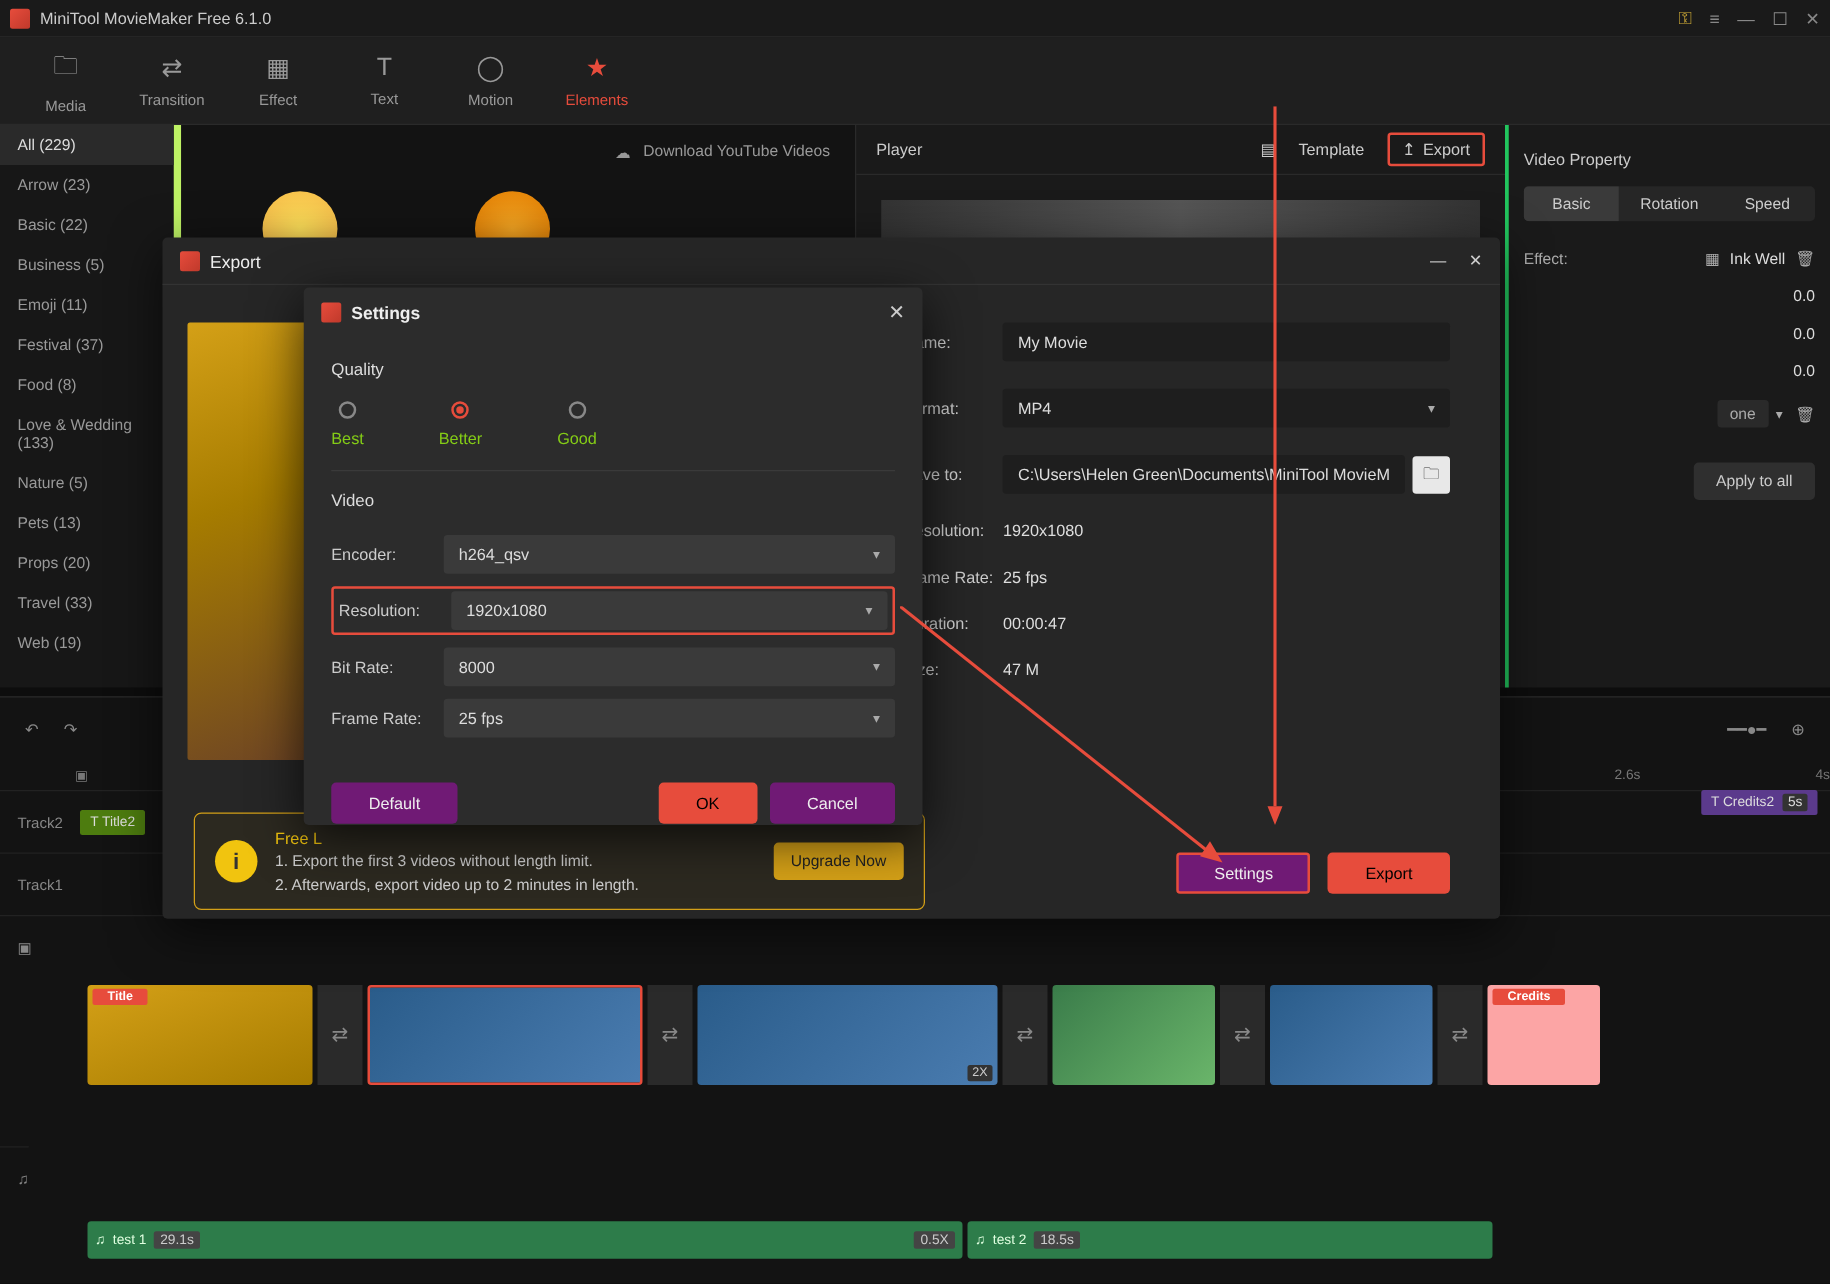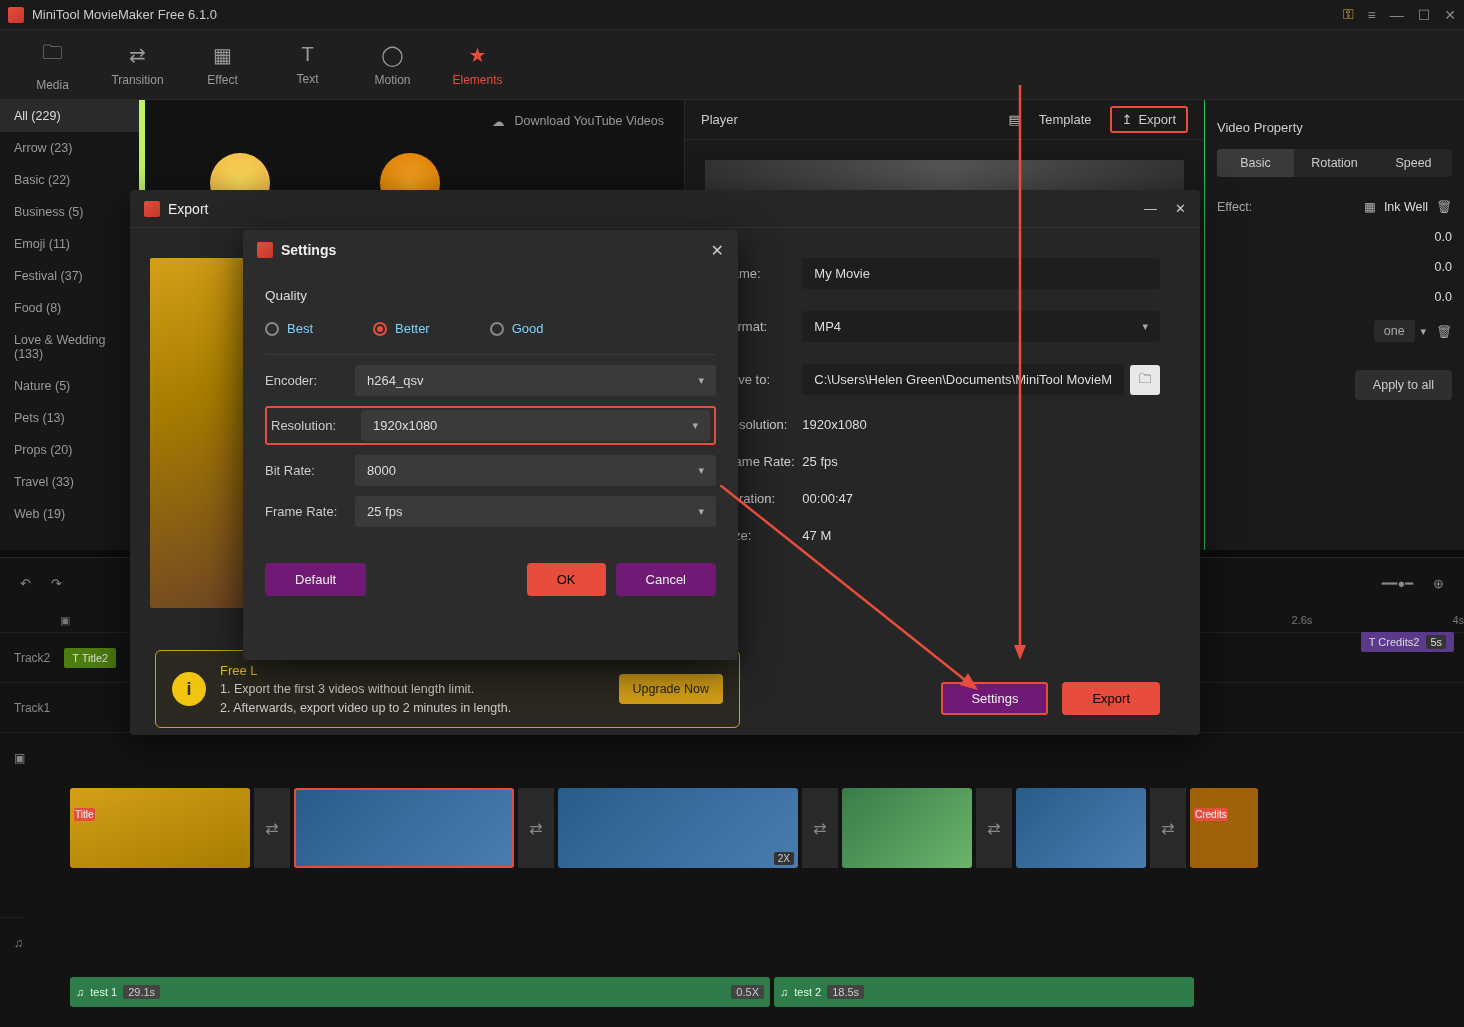--- a/index.html
+++ b/index.html
@@ -22,35 +22,35 @@
 .library { flex: 1; background: #131313; padding: 10px; }
 .lib-header { display: flex; justify-content: flex-end; padding: 4px 10px; gap: 10px; color: #999; font-size: 12.5px; }
 .lib-thumbs { display: flex; gap: 60px; padding: 20px 30px; }
 .thumb { width: 110px; text-align: center; color: #999; font-size: 12px; }
 .thumb-img { width: 60px; height: 60px; margin: 0 auto 8px; border-radius: 50%; position: relative; }
 .thumb-add { position: absolute; right: -30px; bottom: 0; width: 22px; height: 22px; background: #333; border-radius: 50%; display: flex; align-items: center; justify-content: center; color: #aaa; }
 .player-panel { width: 520px; background: #1a1a1a; border-left: 1px solid #2a2a2a; }
 .player-header { height: 40px; display: flex; align-items: center; justify-content: space-between; padding: 0 16px; border-bottom: 1px solid #2a2a2a; }
 .player-header-right { display: flex; gap: 18px; align-items: center; color: #ccc; }
 .export-btn-top { border: 2px solid #e74c3c; padding: 4px 10px; border-radius: 3px; display: flex; align-items: center; gap: 6px; cursor: pointer; }
-.props-panel { width: 260px; background: #1a1a1a; border-left: 1px solid #22c55e; padding: 12px; }
+.props-panel { width: 260px; background: #1a1a1a; border-left: 3px solid #22c55e; padding: 12px; }
 .props-header { padding: 8px 0 14px; font-size: 13px; color: #ccc; }
 .props-tabs { display: flex; gap: 2px; background: #262626; border-radius: 4px; overflow: hidden; margin-bottom: 14px; }
 .props-tab { flex: 1; text-align: center; padding: 7px 0; font-size: 12.5px; color: #ccc; cursor: pointer; }
 .props-tab.active { background: #3a3a3a; }
 .props-row { display: flex; justify-content: space-between; align-items: center; padding: 8px 0; color: #aaa; font-size: 12.5px; }
 .props-row .val { color: #ddd; }
 .apply-btn { margin-top: 20px; float: right; background: #2f2f2f; padding: 8px 18px; border-radius: 4px; font-size: 12.5px; cursor: pointer; }
 .timeline { position: absolute; bottom: 0; left: 0; right: 0; height: 470px; background: #131313; border-top: 1px solid #2a2a2a; }
 .timeline-top { height: 50px; display: flex; align-items: center; padding: 0 20px; gap: 20px; color: #888; }
 .timeline-ruler { height: 24px; display: flex; align-items: center; padding-left: 60px; gap: 140px; color: #777; font-size: 11px; }
 .track { height: 50px; display: flex; align-items: center; padding-left: 14px; border-top: 1px solid #222; color: #888; font-size: 12px; gap: 14px; }
 .track-clips { position: absolute; left: 70px; top: 230px; display: flex; gap: 4px; }
 .clip { height: 80px; background: linear-gradient(135deg,#2a5c8a,#4a7cb0); border-radius: 3px; position: relative; overflow: hidden; }
-.clip-label { position: absolute; top: 20px; left: 4px; background: #e74c3c; color: #fff; font-size: 10px; padding: 1px 1px; border-radius: 2px; }
+.clip-label { position: absolute; top: 3px; left: 4px; background: #e74c3c; color: #fff; font-size: 10px; padding: 1px 12px; border-radius: 2px; font-weight: bold; }
 .trans-icon { width: 36px; height: 80px; background: #2a2a2a; display: flex; align-items: center; justify-content: center; color: #888; font-size: 16px; }
 .audio-track { position: absolute; left: 70px; bottom: 20px; display: flex; gap: 4px; }
 .audio-clip { height: 30px; background: #2d7c4a; border-radius: 3px; display: flex; align-items: center; padding: 0 6px; color: #e0ffe0; font-size: 11px; gap: 6px; }
 .audio-badge { background: #444; padding: 1px 5px; border-radius: 2px; color: #ccc; }
 
 
 .export-modal { position: absolute; left: 130px; top: 190px; width: 1070px; height: 545px; background: #262626; border-radius: 4px; box-shadow: 0 10px 40px rgba(0,0,0,.6); z-index: 20; }
 .modal-title { height: 38px; display: flex; align-items: center; justify-content: space-between; padding: 0 14px; border-bottom: 1px solid #333; }
 .modal-title-left { display: flex; align-items: center; gap: 8px; font-size: 14px; font-weight: 500; color: #eee; }
 .modal-body { display: flex; height: calc(100% - 38px); }
@@ -70,21 +70,21 @@
 .btn-gray { background: #701a75; color: #eee; }
 .btn-red { background: #e74c3c; color: #000000; }
 .highlight-box { border: 2px solid #e74c3c; border-radius: 3px; }
 
 
 .settings-modal { position: absolute; left: 243px; top: 230px; width: 495px; height: 430px; background: #2c2c2c; border-radius: 4px; box-shadow: 0 10px 40px rgba(0,0,0,.7); z-index: 30; padding: 0; }
 .settings-title { height: 40px; display: flex; align-items: center; justify-content: space-between; padding: 0 14px; }
 .settings-body { padding: 8px 22px; }
 .section-label { font-size: 13.5px; color: #ddd; padding: 10px 0; }
 .radio-row { display: flex; gap: 60px; padding: 8px 0 18px; border-bottom: 1px solid #3a3a3a; margin-bottom: 6px; }
-.radio-opt { display: flex; align-items: center; gap: 8px; font-size: 13px; color: #7dd3fc; cursor: pointer; }
+.radio-opt { display: flex; align-items: center; gap: 8px; font-size: 13px; color: #84cc16; cursor: pointer; flex-direction: column; }
 .radio { width: 14px; height: 14px; border: 2px solid #888; border-radius: 50%; display: flex; align-items: center; justify-content: center; }
 .radio.checked { border-color: #e74c3c; }
 .radio.checked::after { content: ''; width: 6px; height: 6px; background: #e74c3c; border-radius: 50%; }
 .setting-row { display: flex; align-items: center; margin: 10px 0; }
 .setting-row label { width: 90px; font-size: 13px; color: #ccc; }
 .setting-row .field { flex: 1; background: #3a3a3a; padding: 8px 12px; border-radius: 3px; color: #ddd; display: flex; justify-content: space-between; align-items: center; font-size: 13px; }
 .settings-actions { display: flex; justify-content: space-between; padding: 18px 22px; }
 .settings-actions .right { display: flex; gap: 10px; }
 
 
@@ -265,21 +265,21 @@
     <div class="clip" style="width:220px;border:2px solid #e74c3c;"></div>
     <div class="trans-icon">⇄</div>
     <div class="clip" style="width:240px;">
         <span style="position:absolute;bottom:3px;right:4px;background:#333;color:#ccc;font-size:10px;padding:1px 4px;border-radius:2px;">2X</span>
       </div>
     <div class="trans-icon">⇄</div>
     <div class="clip" style="width:130px;background:linear-gradient(135deg,#3a7c4a,#6ab56a);"></div>
     <div class="trans-icon">⇄</div>
     <div class="clip" style="width:130px;"></div>
     <div class="trans-icon">⇄</div>
-    <div class="clip" style="width:68px;background:#a16207;">
+    <div class="clip" style="width:90px;background:#fca5a5;">
         <span class="clip-label">Credits</span>
       </div>
   </div>
 
   <div style="position:absolute;right:10px;top:74px;background:#5b3a8c;color:#ddd;padding:4px 8px;border-radius:2px;font-size:11px;">T <span>Credits2</span> <span style="background:#333;padding:1px 4px;border-radius:2px;margin-left:4px;">5s</span></div>
 
   <div class="track" style="position:absolute;bottom:60px;left:0;">♫</div>
   <div class="audio-track">
     <div class="audio-clip" style="width:700px;">♫ <span>test 1</span> <span class="audio-badge">29.1s</span><span style="margin-left:auto" class="audio-badge">0.5X</span></div>
     <div class="audio-clip" style="width:420px;">♫ <span>test 2</span> <span class="audio-badge">18.5s</span></div>
@@ -373,20 +373,21 @@
         </div>
       <div class="radio-opt">
           <span class="radio checked"></span>
           <span>Better</span>
         </div>
       <div class="radio-opt">
           <span class="radio"></span>
           <span>Good</span>
         </div>
     </div>
+    <div class="section-label">Video</div>
     <div class="setting-row">
         <label>Encoder:</label>
         <div class="field">
           <span>h264_qsv</span>
           <span class="chev">▾</span>
         </div>
       </div>
     <div class="setting-row highlight-box" style="padding:2px 4px;">
         <label>Resolution:</label>
         <div class="field">

